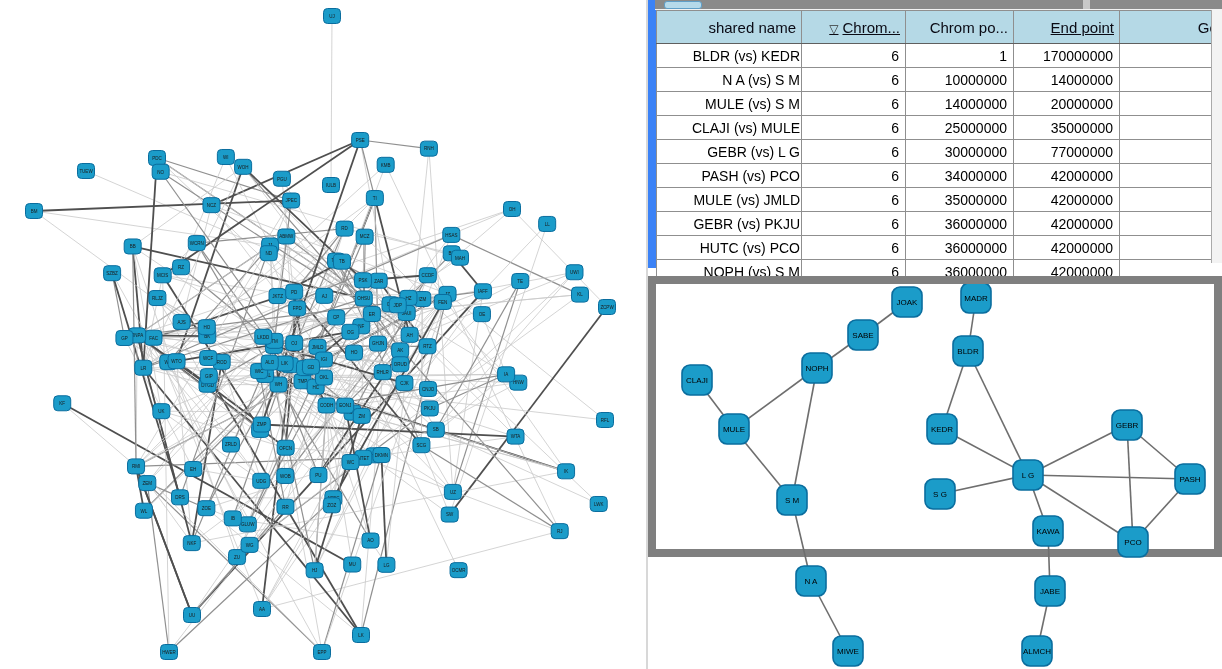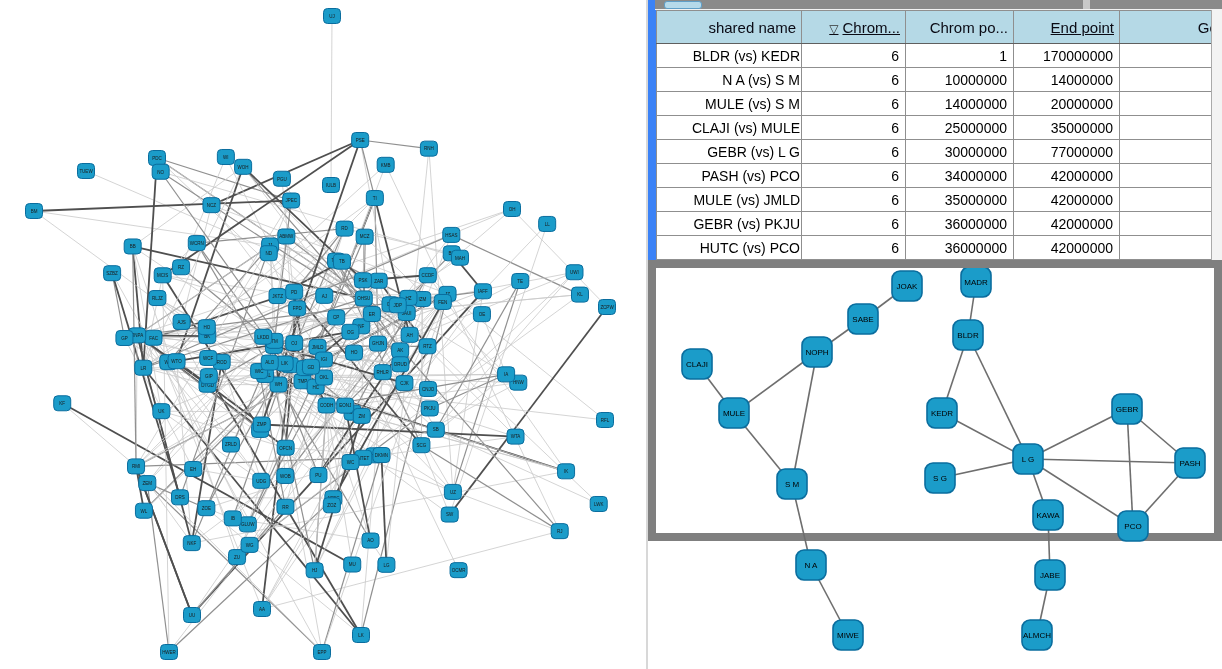--- a/index.html
+++ b/index.html
@@ -22,21 +22,21 @@
   #attr-table th{background:var(--header_bg);font-weight:normal;font-size:15px;height:32px;
        border:1px solid var(--grid_line);border-bottom:1px solid #5f5f5f;
        text-align:right;padding:0 5px;overflow:hidden;white-space:nowrap;color:#0a0a14;}
   #attr-table td{height:21px;border:1px solid var(--grid_line);overflow:hidden;
        white-space:nowrap;background:#fff;}
   #attr-table td.al{text-align:right;padding-left:4px;}
   #attr-table td.ar{text-align:right;padding-right:6px;}
   .sort-glyph{color:#333;font-size:12px;margin-right:4px;}
   #table-vscroll{position:absolute;right:0;top:10px;width:10px;height:253px;background:#f3f3f3;
        border-left:1px solid #aaa;}
-  #subnet-panel{position:absolute;left:648px;top:260px;width:574px;height:281px;
+  #subnet-panel{position:absolute;left:648px;top:276px;width:574px;height:281px;
        box-sizing:border-box;border:8px solid var(--panel_border);background:#fff;}
   svg{display:block;}
   .subnet-label{font-family:"Liberation Sans",sans-serif;font-size:8px;fill:#000;}
   .hair-label{font-family:"Liberation Sans",sans-serif;font-size:4.5px;fill:#1a1a1a;}
 </style>
 </head>
 <body>
 
 <div id="app">
 

